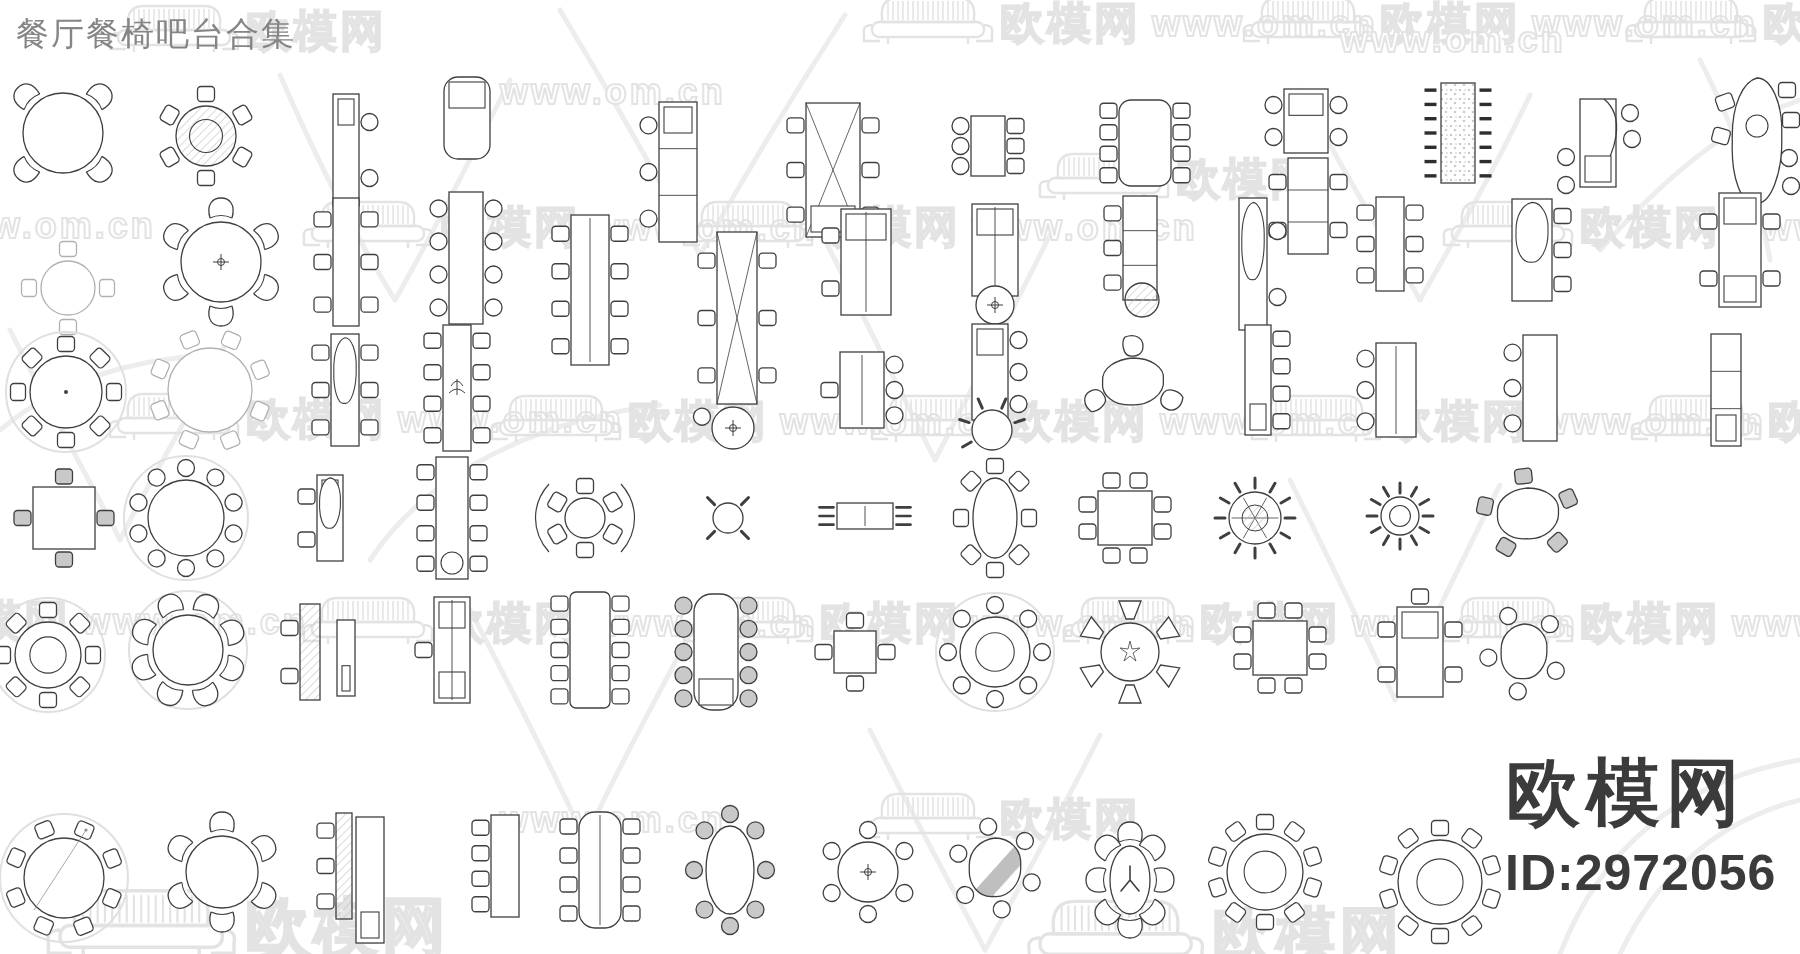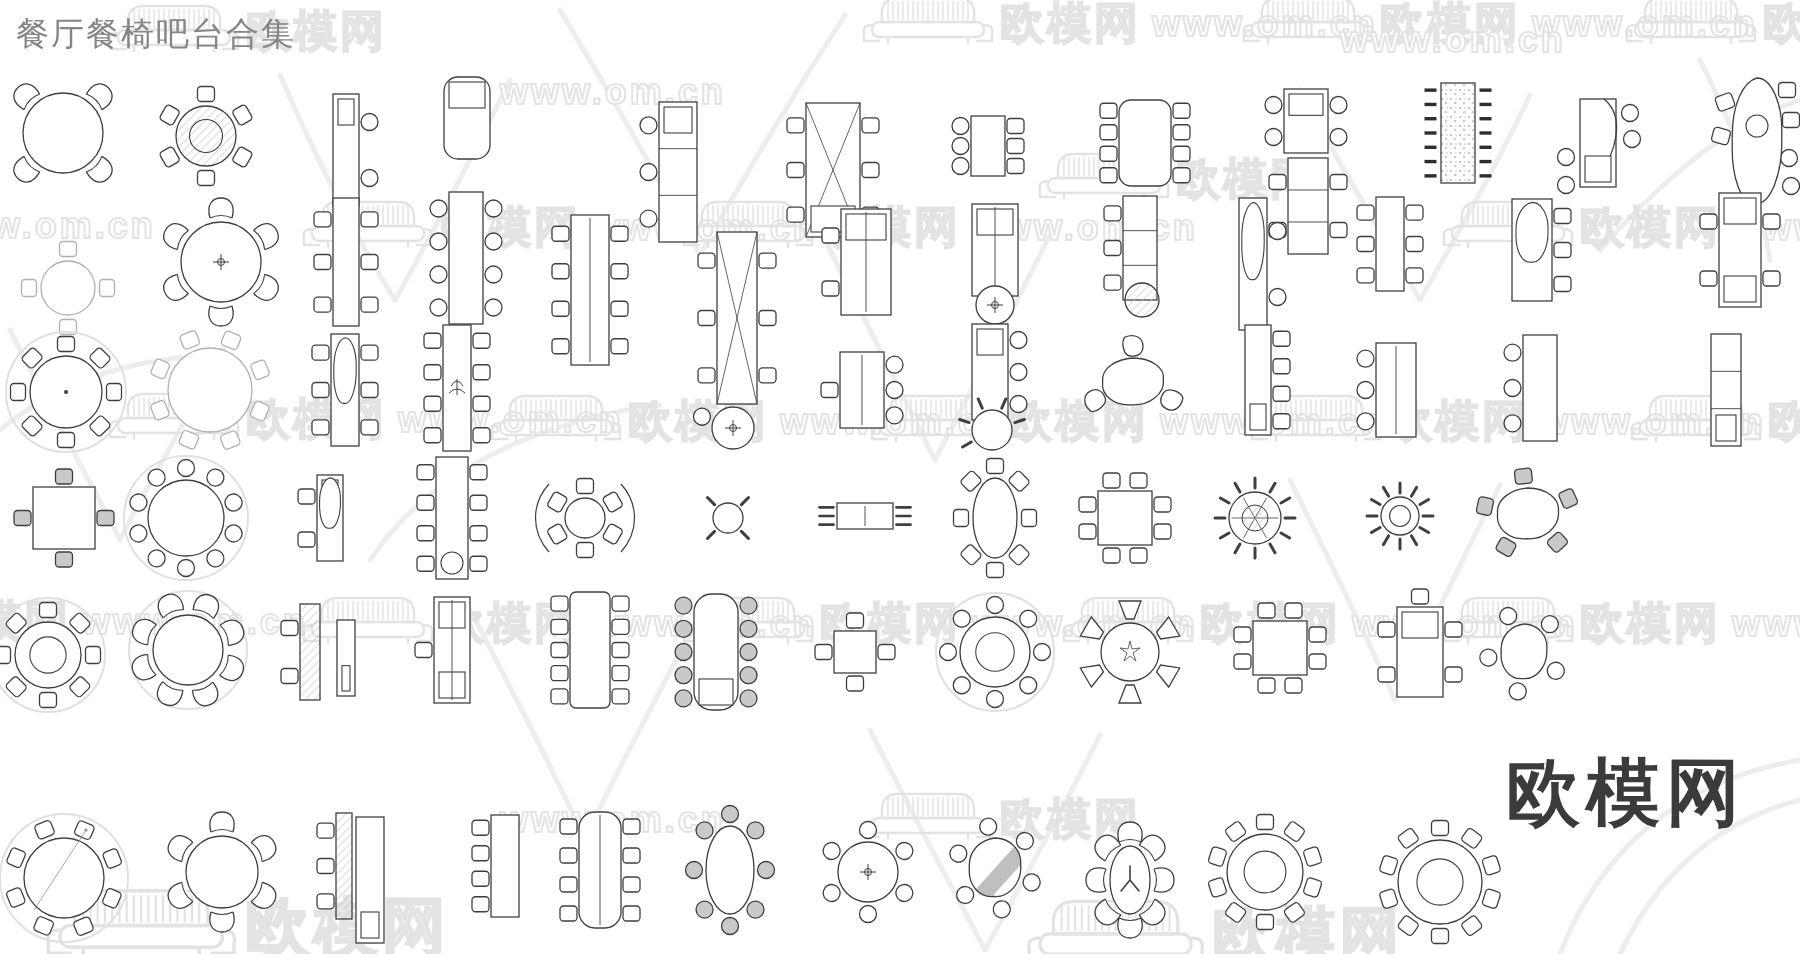--- a/index.html
+++ b/index.html
@@ -2172,13 +2172,14 @@
           <g transform="translate(31.740403623793597,43.68691769624713) rotate(503.99999999999994)">
             <rect x="-8.5" y="-7.5" width="17" height="15" rx="3.5" fill="#fff" stroke="#3f3f3f" stroke-width="1.3"></rect>
           </g>
           <circle cx="0" cy="0" r="42" fill="#fff" stroke="#3f3f3f" stroke-width="1.3"></circle>
           <circle cx="0" cy="0" r="23.1" fill="none" stroke="#3f3f3f" stroke-width="1.1"></circle>
         </g>
       </g>
     </svg>
   <h1 class="title">餐厅餐椅吧台合集</h1>
   <div class="brand">欧模网</div>
+  <div class="model-id">ID:2972056</div>
 </div>
 
 </body></html>

